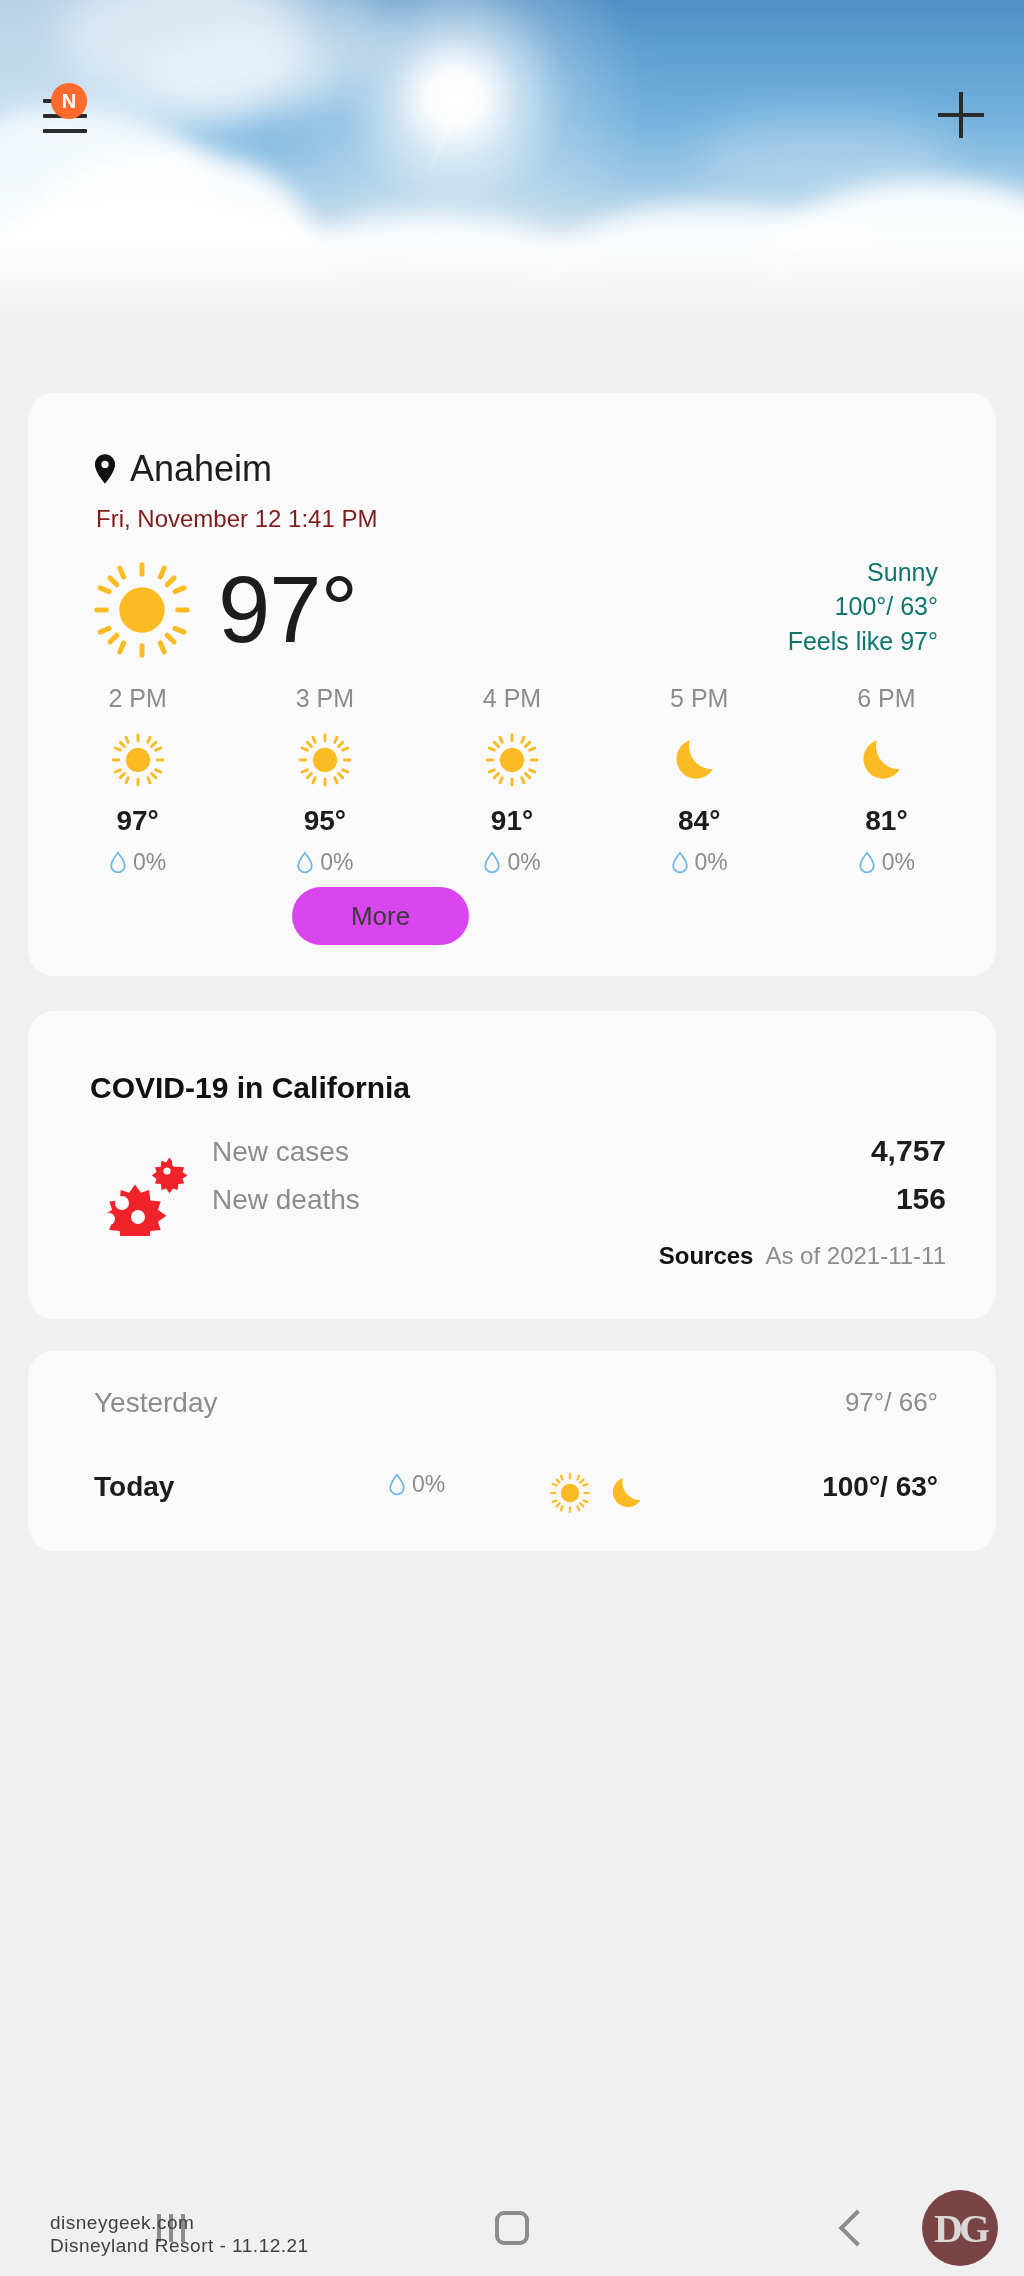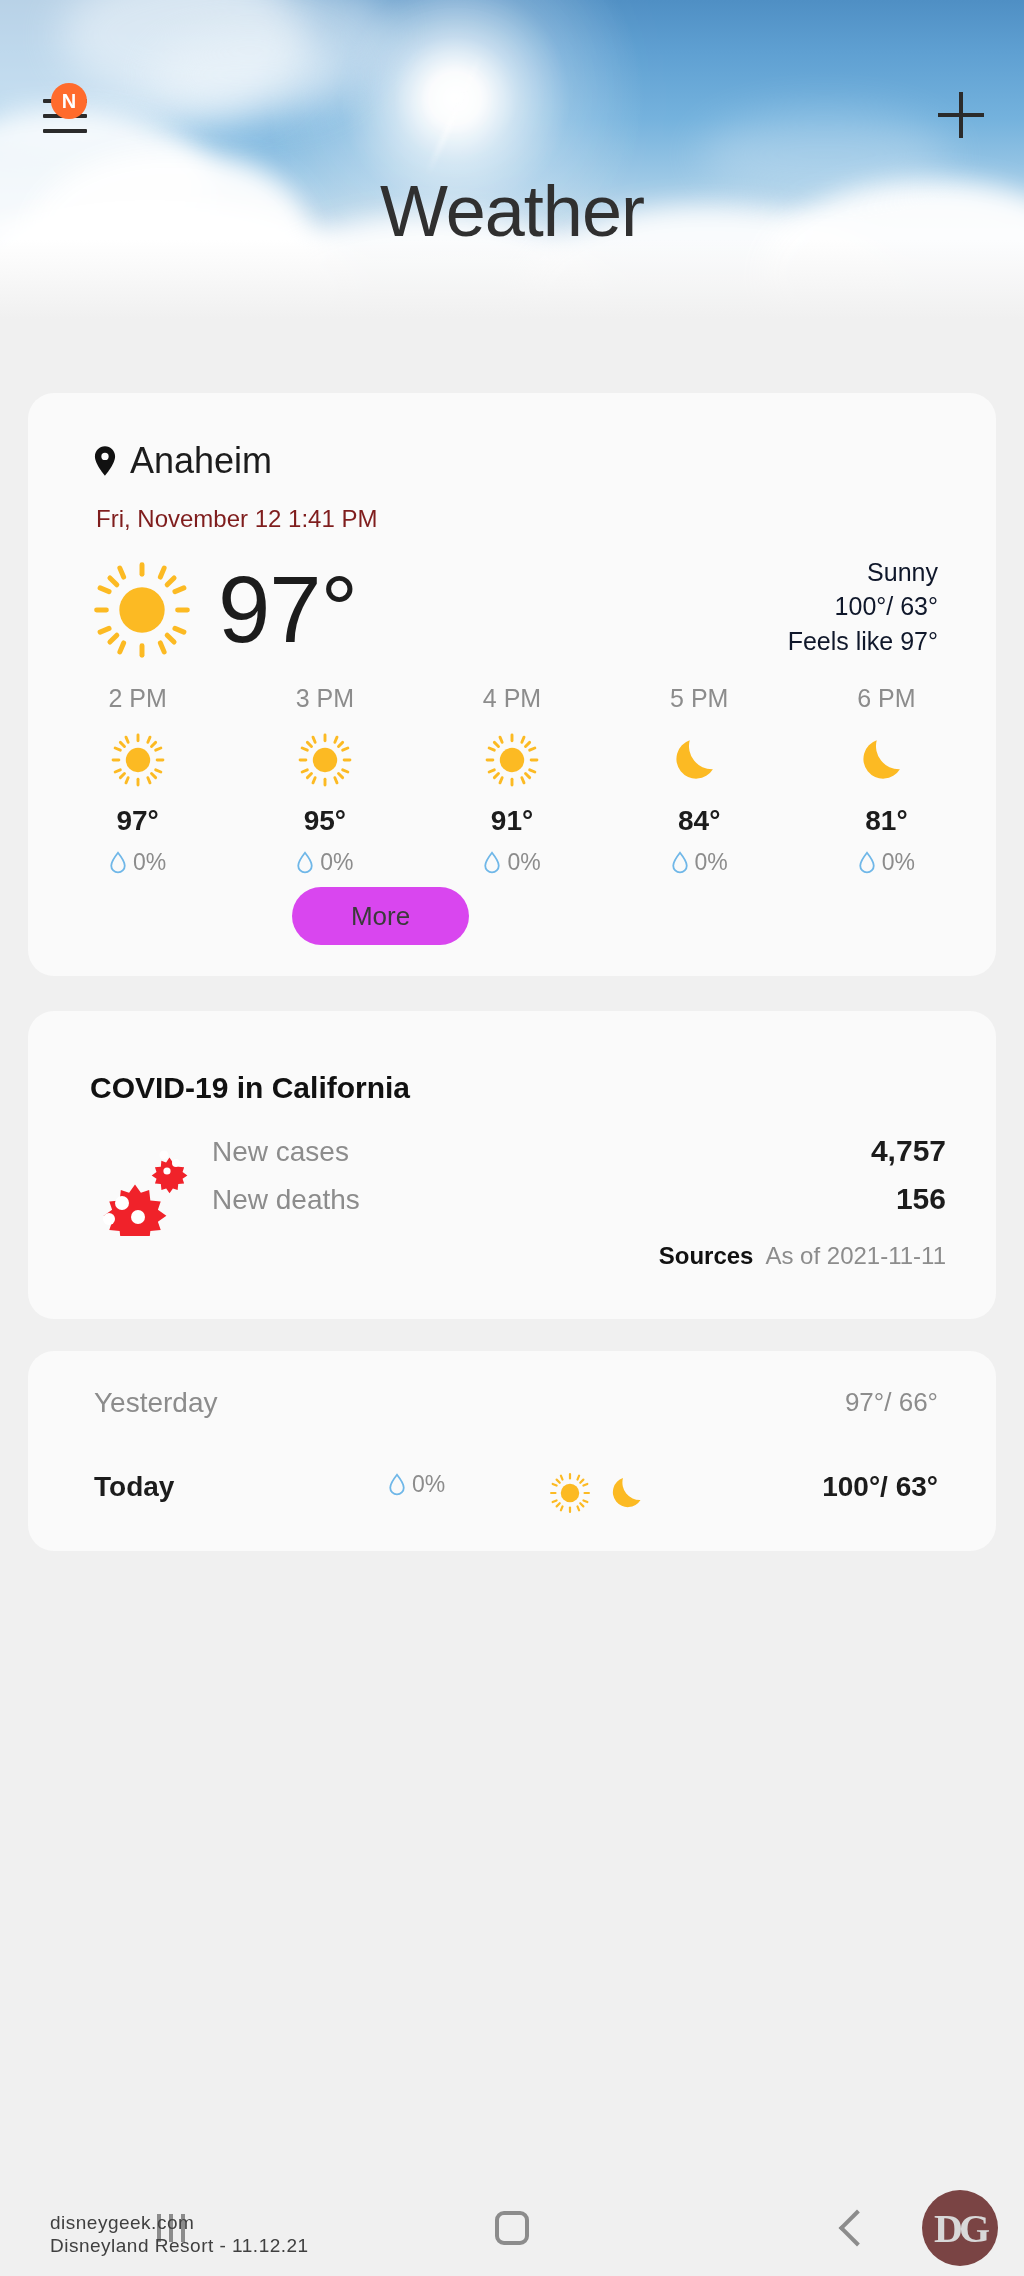--- a/index.html
+++ b/index.html
@@ -62,31 +62,31 @@
   
   .card {
     position:absolute; left:28px; width:968px;
     background:#fafafa; border-radius:26px;
   }
   #card-weather { top:393px; height:583px; }
   #card-covid   { top:1011px; height:308px; }
   #card-daily   { top:1351px; height:200px; overflow:hidden; }
 
   
-  #loc-row { position:absolute; left:66px; top:47px; display:flex; align-items:center; gap:14px; }
+  #loc-row { position:absolute; left:66px; top:55px; display:flex; align-items:center; gap:14px; }
   #pin-icon { width:22px; height:30px; flex:none; }
   #loc-name { font-size:36px; color:#1c1c1c; font-weight:400; }
   #loc-time { position:absolute; left:68px; top:112px; font-size:24px; color:#7f1d1d; }
 
   #cur-row { position:absolute; left:60px; top:163px; display:flex; align-items:center; }
   #cur-temp { font-size:94px; font-weight:300; color:#1c1c1c; line-height:1; margin-left:22px; letter-spacing:-1px; }
 
   #cond-block {
     position:absolute; right:58px; top:162px; text-align:right;
-    font-size:25px; color:#0f172a; line-height:1.37;
+    font-size:25px; color:#0f766e; line-height:1.37;
   }
 
   
   #hourly { position:absolute; left:36px; top:291px; width:896px; display:flex;gap:40px; }
   .hour-col { flex:1; text-align:center; }
   .hour-time { font-size:25px; color:#8c8c8c; margin-bottom:16px; }
   .hour-icon { height:62px; display:flex; align-items:center; justify-content:center; }
   .hour-temp { font-size:28px; font-weight:bold; color:#1c1c1c; margin-top:14px; }
   .hour-pop { font-size:23px; color:#8c8c8c; margin-top:12px; display:flex; align-items:center; justify-content:center; gap:6px; }
 
@@ -164,21 +164,20 @@
 
   <div id="menu-btn">
     <span class="bar"></span>
     <span class="bar"></span>
     <span class="bar"></span>
   </div>
   <div id="menu-badge">N</div>
 
   <div id="add-btn"></div>
 
-  <div id="app-title">Weather</div>
 </div>
 
 <div class="card" id="card-weather">
 
   <div id="loc-row">
     <svg id="pin-icon" viewBox="0 0 24 32">
       <path d="M12 0C5.9 0 1 4.9 1 11c0 8.2 11 21 11 21s11-12.8 11-21C23 4.9 18.1 0 12 0zm0 15a4 4 0 110-8 4 4 0 010 8z" fill="#111"></path>
     </svg>
     <span id="loc-name">Anaheim</span>
   </div>

